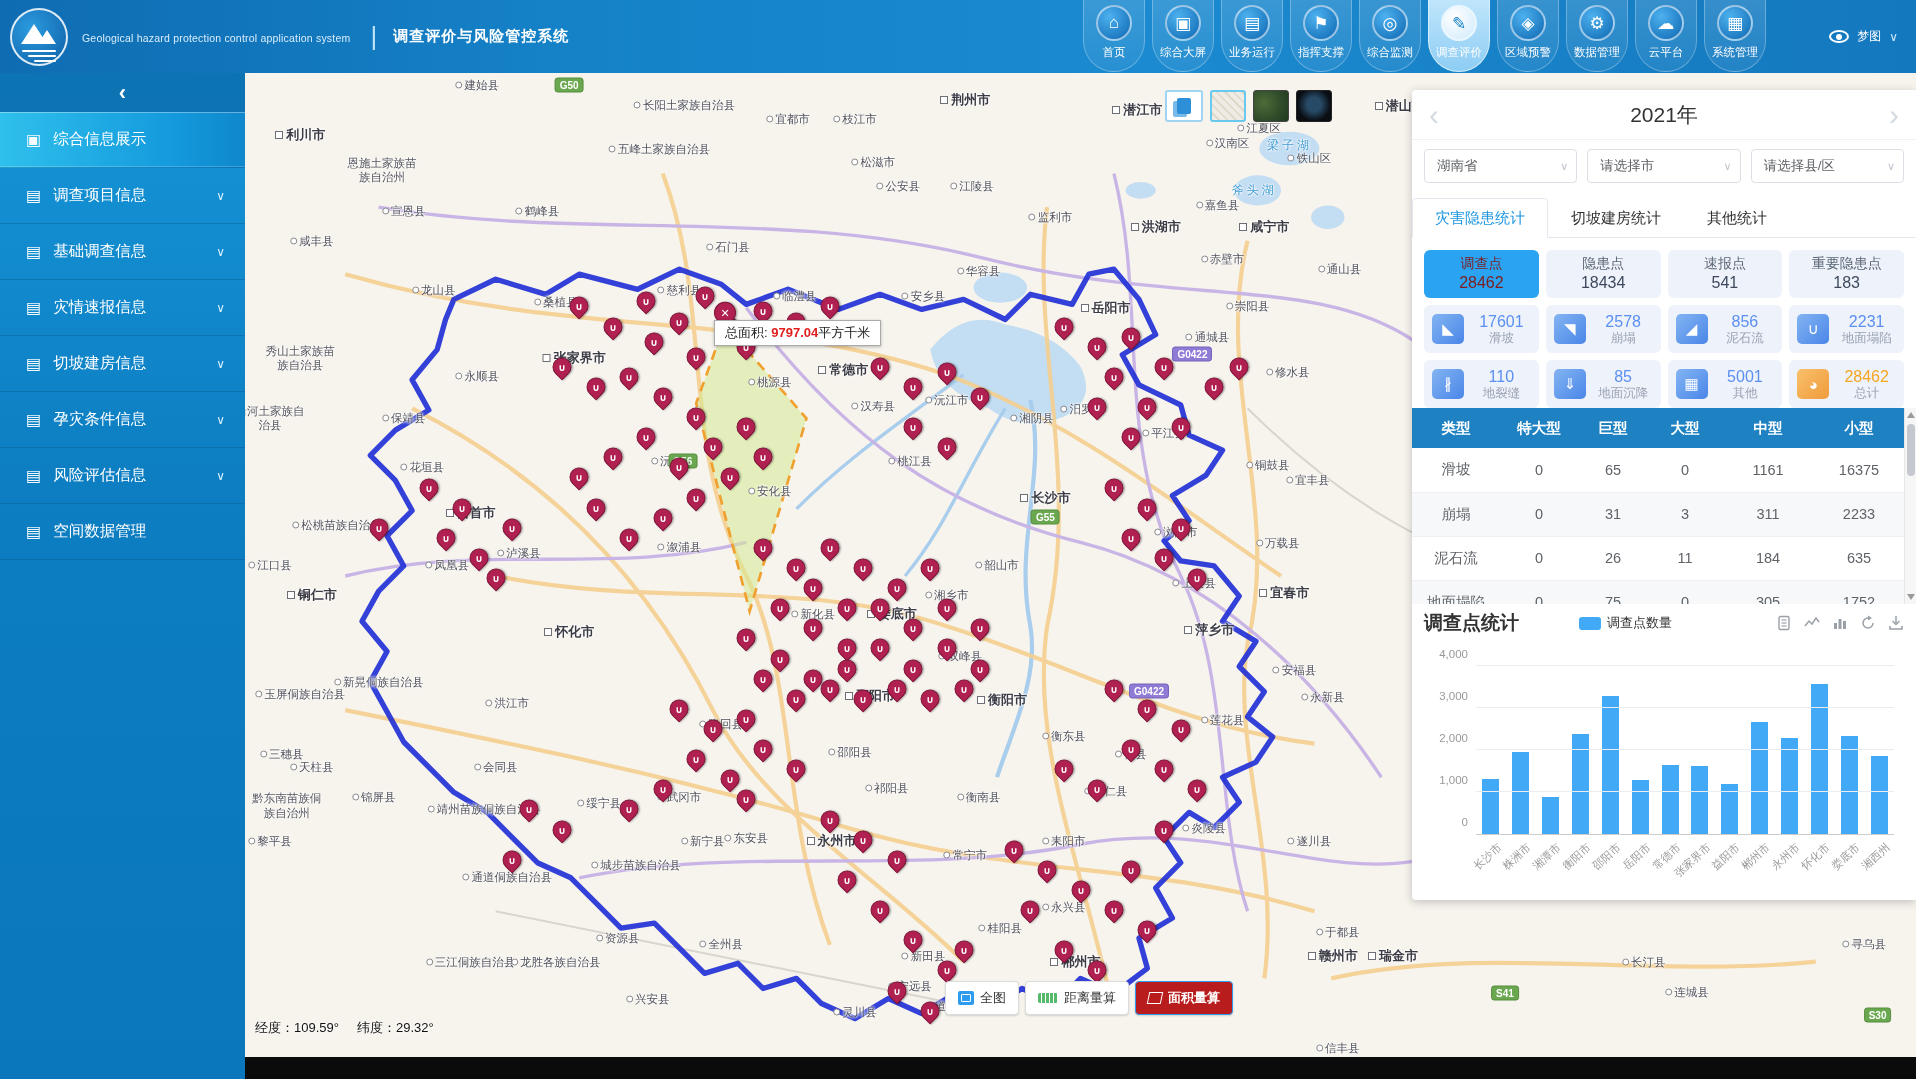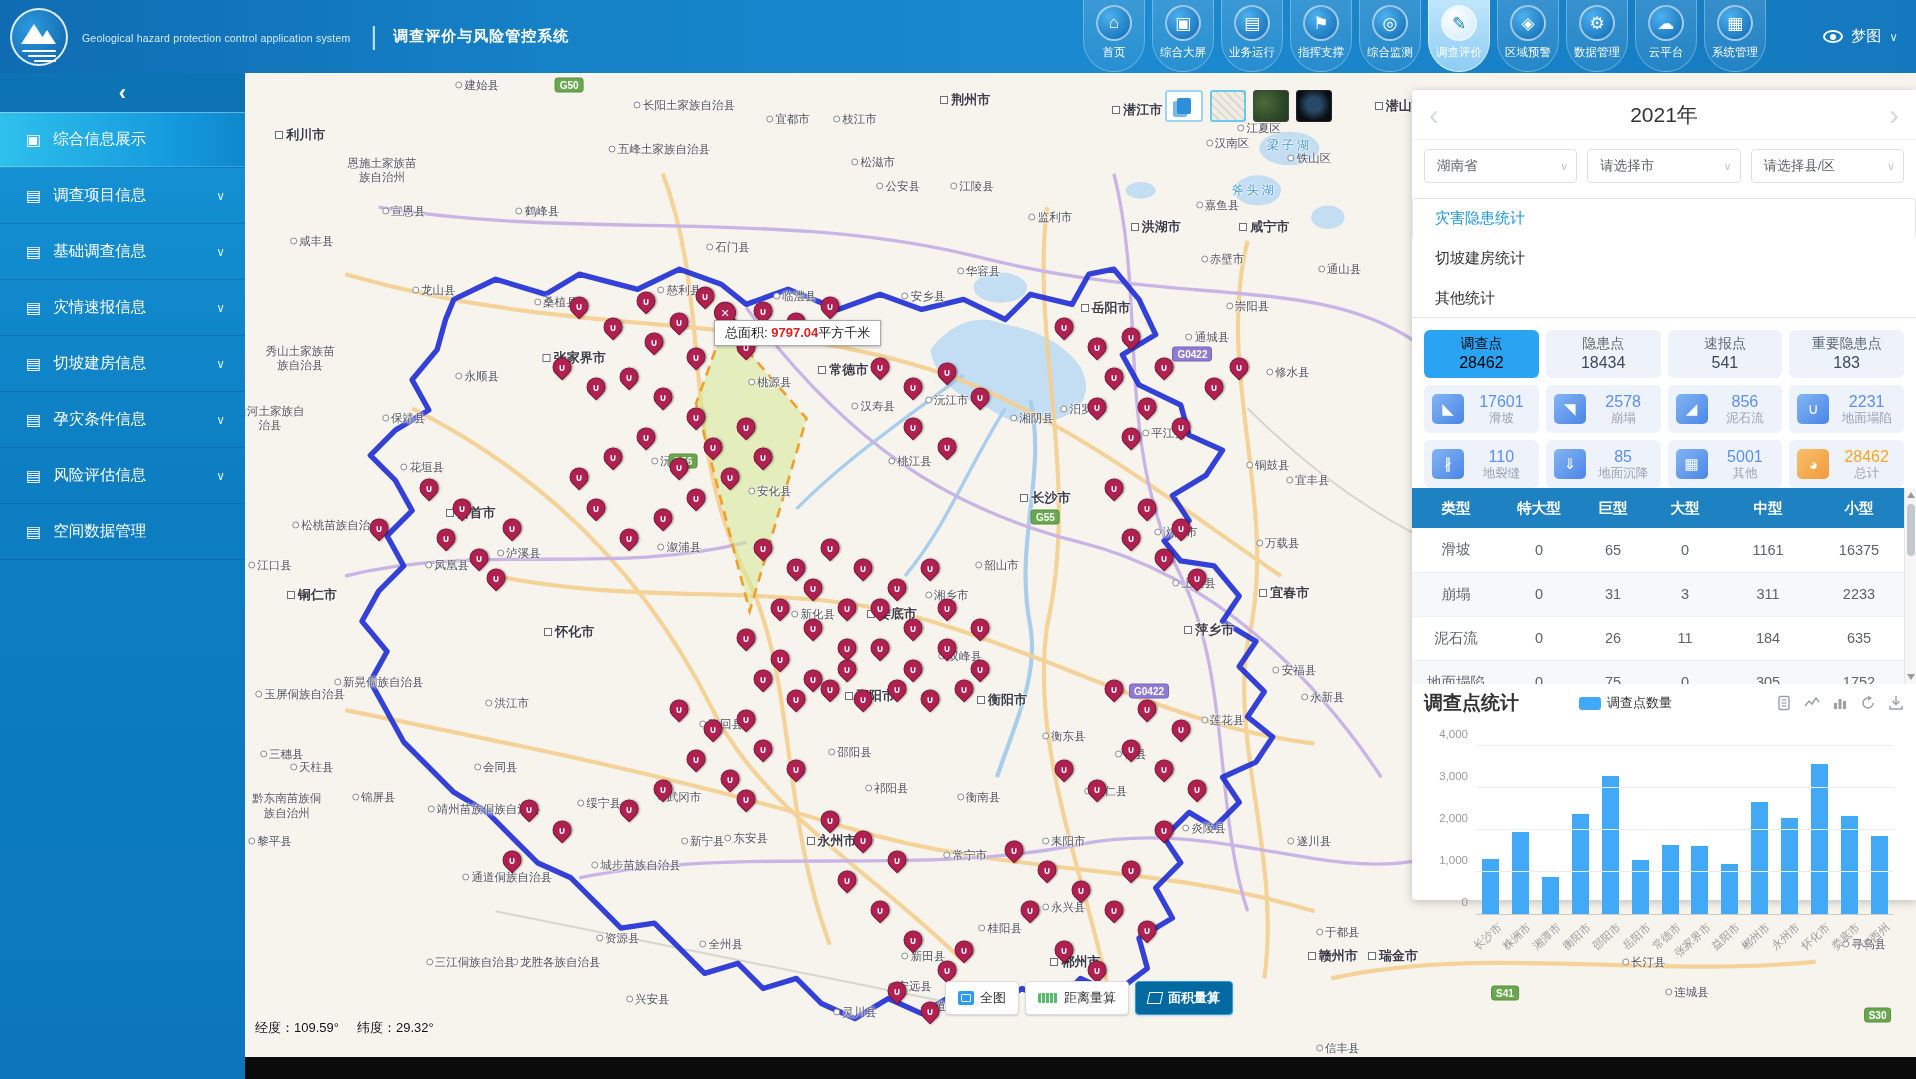--- a/index.html
+++ b/index.html
@@ -27,21 +27,21 @@
     border:1px solid rgba(255,255,255,.28); border-top:none; display:flex; flex-direction:column; align-items:center; cursor:pointer; }
   .nav-tile .circ { width:36px; height:36px; margin-top:5px; border-radius:50%;
     background:radial-gradient(circle at 35% 30%, #4db1ef, #0d67b1); border:2px solid rgba(255,255,255,.55);
     display:flex; align-items:center; justify-content:center; color:#fff; font-size:17px; }
   .nav-tile .lbl { color:#fff; font-size:11.5px; margin-top:4px; white-space:nowrap; }
   .nav-tile.active { background:linear-gradient(180deg,#bfe5fb,#8ecdf4); border-color:#d5eefc; }
   .nav-tile.active .circ { background:radial-gradient(circle at 35% 30%, #ffffff, #cfeafb); color:#1480c8; border-color:#eaf7ff; }
   #user-zone { position:absolute; right:18px; top:0; height:73px; display:flex; align-items:center; gap:8px; color:#fff; cursor:pointer; }
   .eye-icon { width:20px; height:13px; border:2px solid #fff; border-radius:50%; position:relative; }
   .eye-icon::after { content:""; position:absolute; left:5px; top:2px; width:6px; height:6px; background:#fff; border-radius:50%; }
-  #user-zone .uname { font-size:15px; }
+  #user-zone .uname { font-size:12px; }
   #user-zone .chev { font-size:12px; color:#cfe9fa; }
 
   
   #sidebar { position:absolute; left:0; top:73px; width:245px; height:1006px;
     background:linear-gradient(180deg,#1695d8,#0d7ec2 40%,#0b76bb); z-index:40; }
   #collapse-bar { height:39px; background:rgba(8,90,150,.55); display:flex; align-items:center; justify-content:center;
     color:#fff; font-size:22px; font-weight:bold; cursor:pointer; }
   .side-item { height:56px; display:flex; align-items:center; padding:0 20px 0 26px; color:#fff; font-size:15.5px;
     border-bottom:1px solid rgba(8,70,120,.28); cursor:pointer; position:relative; }
   .side-item .s-icon { font-size:16px; margin-right:12px; opacity:.95; }
@@ -90,21 +90,21 @@
   #measure-label .red { color:#e02020; font-weight:bold; }
 
   
   #map-toolbar { position:absolute; left:700px; top:908px; display:flex; gap:6px; z-index:12; }
   .mt-btn { height:34px; background:#fff; border:1px solid #dcdcdc; border-radius:4px; display:flex; align-items:center;
     gap:6px; padding:0 12px; font-size:13px; color:#333; cursor:pointer; box-shadow:0 1px 2px rgba(0,0,0,.15); }
   .mt-btn .ic-full { width:16px; height:14px; background:#2d9cf0; border-radius:2px; position:relative; }
   .mt-btn .ic-full::after { content:""; position:absolute; inset:3px; border:1.5px solid #fff; border-radius:1px; }
   .mt-btn .ic-ruler { width:20px; height:10px; background:#57b96a; border-radius:2px;
     background-image:repeating-linear-gradient(90deg,transparent 0 3px,#fff 3px 4px); }
-  .mt-btn.active { background:#0369a1; border-color:#2d9cf0; color:#fff; font-weight:bold; }
+  .mt-btn.active { background:#b91c1c; border-color:#2d9cf0; color:#fff; font-weight:bold; }
   .mt-btn .ic-area { width:14px; height:12px; border:1.5px solid #fff; transform:skewX(-12deg); }
 
   #map-coords { position:absolute; left:10px; top:946px; font-size:13px; color:#111; z-index:12;
     text-shadow:0 0 3px #fff,0 0 3px #fff; }
   #map-coords span { margin-right:18px; }
   #map-black-strip { position:absolute; left:0; bottom:0; width:100%; height:22px; background:#0b0b0b; z-index:11; }
 
   
   #panel { position:absolute; left:1412px; top:90px; width:504px; height:810px; background:#fff; z-index:30;
     box-shadow:0 2px 10px rgba(0,0,0,.22); border-radius:4px 0 0 4px; }
@@ -112,32 +112,32 @@
   #year-bar .yr { font-size:21px; color:#333; }
   .yr-arrow { position:absolute; top:0; height:50px; width:40px; display:flex; align-items:center; justify-content:center;
     font-size:30px; color:#d4dae2; cursor:pointer; }
   #yr-left { left:2px; } #yr-right { right:2px; }
 
   #panel-selects { display:flex; gap:10px; padding:9px 12px 10px; }
   .p-select { flex:1; height:34px; border:1px solid #dcdfe6; border-radius:4px; display:flex; align-items:center;
     padding:0 8px 0 12px; font-size:13.5px; color:#606266; cursor:pointer; background:#fff; }
   .p-select .arrow { margin-left:auto; color:#c0c4cc; font-size:11px; }
 
-  #panel-tabs { display:flex; border-bottom:1px solid #e4e7ed; padding:0; margin-top:4px;flex-direction:column; }
+  #panel-tabs { display:flex; border-bottom:1px solid #e4e7ed; padding:0; margin-top:4px; }
   .p-tab { height:40px; display:flex; align-items:center; padding:0 22px; font-size:15px; color:#303133;
     border:1px solid transparent; border-bottom:none; cursor:pointer; position:relative; top:1px; }
   .p-tab.active { color:#1a95e0; background:#fff; border-color:#e4e7ed; border-radius:4px 4px 0 0; border-bottom:1px solid #fff; }
 
   #stats-grid { display:grid; grid-template-columns:repeat(4,1fr); gap:7px; padding:12px 12px 0; }
   .sum-box { height:48px; background:#eef2fa; border-radius:6px; display:flex; flex-direction:column;
     align-items:center; justify-content:center; cursor:pointer; }
   .sum-box .sl { font-size:14px; color:#5c6877; line-height:1.25; }
   .sum-box .sv { font-size:16px; color:#3d4a5d; line-height:1.25; }
   .sum-box.primary { background:#2aa3f2; }
-  .sum-box.primary .sl, .sum-box.primary .sv { color:#000000; }
+  .sum-box.primary .sl, .sum-box.primary .sv { color:#7f1d1d; }
   .hz-box { height:48px; background:#eef2fa; border-radius:6px; display:flex; align-items:center; padding:0 8px; gap:8px; cursor:pointer; }
   .hz-ic { width:32px; height:30px; border-radius:5px; background:linear-gradient(135deg,#83b4f2,#4a86e8);
     color:#fff; display:flex; align-items:center; justify-content:center; font-size:15px; flex:0 0 auto; }
   .hz-box.orange .hz-ic { background:linear-gradient(135deg,#f8c06a,#f09b3c); }
   .hz-txt { display:flex; flex-direction:column; align-items:center; flex:1; }
   .hz-v { font-size:16px; color:#5b8ff0; line-height:1.2; }
   .hz-box.orange .hz-v { color:#f5a623; }
   .hz-l { font-size:12.5px; color:#98a2b3; line-height:1.2; white-space:nowrap; }
 
   #subtabs { display:flex; gap:34px; padding:16px 14px 0; border-bottom:1px solid #e4e7ed; }

